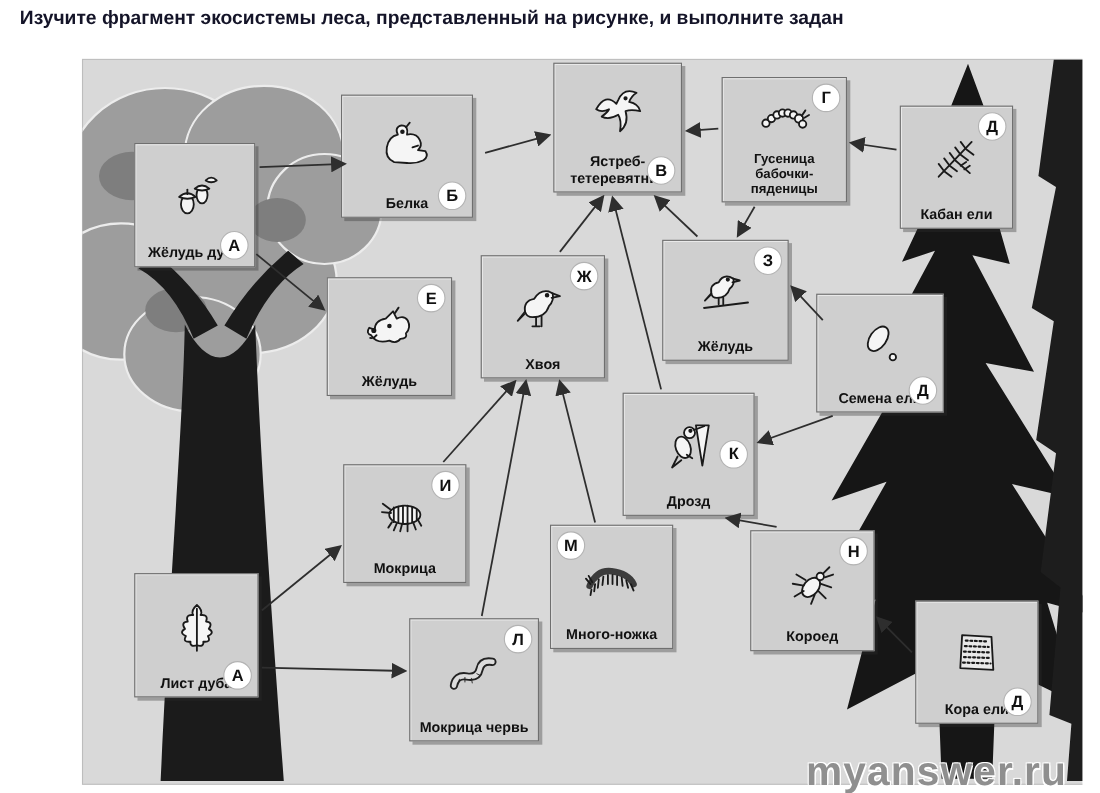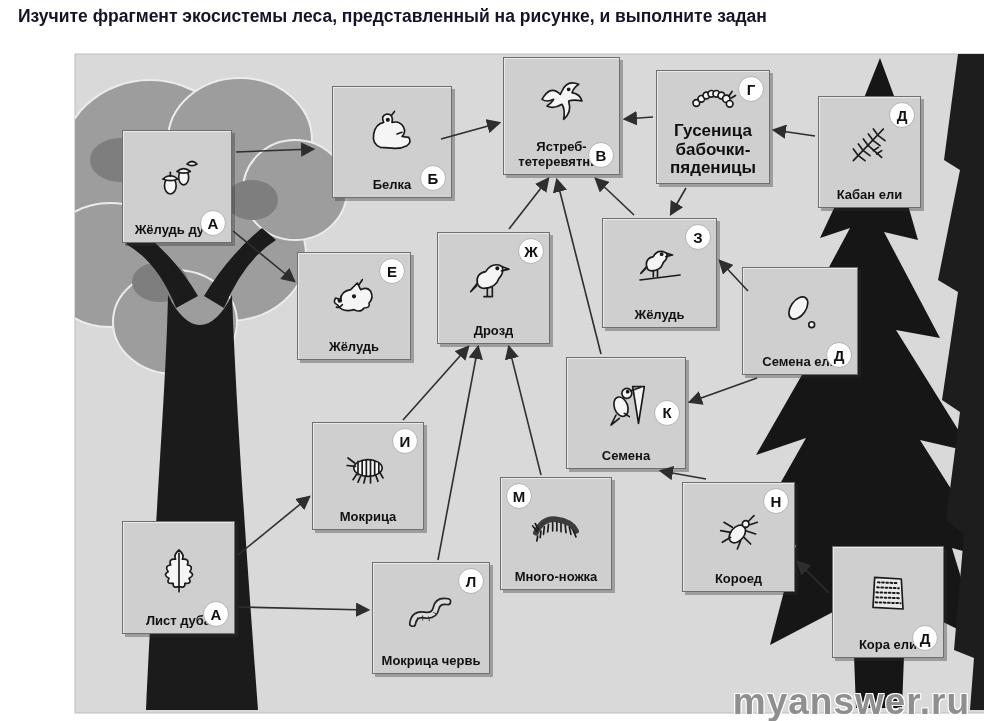--- a/index.html
+++ b/index.html
@@ -76,21 +76,21 @@
       <line x1="22" y1="22" x2="22" y2="27"></line>
           <ellipse cx="38" cy="28" rx="6" ry="9" fill="#f5f5f5"></ellipse>
       <path d="M30,21 Q38,14 46,21 Q38,25 30,21 Z" fill="#f5f5f5"></path>
           <path d="M42,12 Q48,6 54,12 Q48,16 42,12 Z" fill="#f5f5f5"></path>
     </svg>
       </div>
     <div class="label">Жёлудь дуба</div>
     <div class="badge br">А</div>
   </div>
 
-  <div class="node" style="left:332px;top:86px;width:120px;height:112px">
+  <div class="node" style="left:310px;top:86px;width:120px;height:112px">
     <div class="icon">
         <svg viewBox="0 0 60 60">
       <path d="M16,46 Q6,42 8,30 Q10,18 20,16 Q16,8 24,6 Q32,6 30,16 Q40,14 44,22 Q47,28 42,33 L50,34 Q54,40 48,44 Q40,48 30,47 Z" fill="#f5f5f5"></path>
       <circle cx="25" cy="13" r="1.5" fill="#1a1a1a"></circle>
           <path d="M29,8 L33,3"></path>
           <path d="M36,30 L42,28"></path>
     </svg>
       </div>
     <div class="label">Белка</div>
     <div class="badge br">Б</div>
@@ -116,21 +116,21 @@
             <circle cx="22" cy="27" r="4"></circle>
       <circle cx="28" cy="25" r="4"></circle>
             <circle cx="34" cy="25" r="4"></circle>
             <circle cx="40" cy="27" r="4"></circle>
       <circle cx="46" cy="31" r="4.5"></circle>
             <circle cx="50" cy="37" r="4"></circle>
           </g>
       <path d="M49,28 L53,22 M52,30 L57,27"></path>
     </svg>
       </div>
-    <div class="label" style="font-size:17px">Гусеница бабочки-пяденицы</div>
+    <div class="label" style="font-size:12px">Гусеница бабочки-пяденицы</div>
     <div class="badge tr">Г</div>
   </div>
 
   <div class="node" style="left:818px;top:96px;width:103px;height:112px">
     <div class="icon">
         <svg viewBox="0 0 60 60">
       <path d="M10,50 L46,12"></path>
           <path d="M28,32 L44,46"></path>
       <path d="M16,44 L10,36 M16,44 L24,50 M22,38 L16,30 M22,38 L30,44 M28,32 L22,24 M34,26 L28,18 M34,26 L42,32 M40,20 L34,12 M40,20 L48,26 M34,38 L40,34 M38,42 L44,38"></path>
     </svg>
@@ -155,21 +155,21 @@
   <div class="node" style="left:437px;top:232px;width:113px;height:112px">
     <div class="icon">
         <svg viewBox="0 0 60 60">
       <path d="M10,34 Q8,22 20,20 Q26,10 36,12 L40,14 Q42,22 36,28 Q32,40 18,40 Q12,40 10,34 Z" fill="#f5f5f5"></path>
       <path d="M10,34 L2,44 L9,37"></path>
           <path d="M40,14 L48,17 L39,19"></path>
       <circle cx="34" cy="16" r="1.5" fill="#1a1a1a"></circle>
       <path d="M22,40 L22,50 M28,39 L28,50 M18,50 L26,50"></path>
     </svg>
       </div>
-    <div class="label">Дрозд</div>
+    <div class="label">Хвоя</div>
     <div class="badge tr">Ж</div>
   </div>
 
   <div class="node" style="left:602px;top:218px;width:115px;height:110px">
     <div class="icon">
         <svg viewBox="0 0 60 60">
       <path d="M14,32 Q12,22 22,20 Q26,12 34,14 L38,16 Q40,22 34,27 Q31,37 20,37 Q15,37 14,32 Z" fill="#f5f5f5"></path>
       <path d="M14,32 L7,40 L13,34"></path>
           <path d="M38,16 L45,18 L37,20"></path>
       <circle cx="32" cy="17" r="1.3" fill="#1a1a1a"></circle>
@@ -209,21 +209,21 @@
     <div class="icon">
         <svg viewBox="0 0 60 60">
       <polygon points="38,8 52,8 45,52" fill="#f5f5f5"></polygon>
       <ellipse cx="24" cy="32" rx="8" ry="12" transform="rotate(-20 24 32)" fill="#f5f5f5"></ellipse>
       <circle cx="31" cy="16" r="6" fill="#f5f5f5"></circle>
       <path d="M36,13 L47,9"></path>
           <circle cx="32" cy="14" r="1.3" fill="#1a1a1a"></circle>
       <path d="M18,42 L12,54 L22,46 M28,40 L34,44"></path>
     </svg>
       </div>
-    <div class="label">Семена</div>
+    <div class="label">Дрозд</div>
     <div class="badge mr">К</div>
   </div>
 
   <div class="node" style="left:500px;top:477px;width:112px;height:113px">
     <div class="icon">
         <svg viewBox="0 0 60 60">
       <path d="M6,38 Q14,20 30,22 Q48,24 54,36" stroke="#3c3c3c" stroke-width="7"></path>
       <path d="M8,42 L7,48 M12,36 L11,44 M16,31 L15,40 M21,28 L20,37 M26,26 L26,36 M31,26 L31,36 M36,27 L36,37 M41,29 L42,38 M46,32 L48,40 M51,36 L54,43"></path>
       <path d="M7,36 L2,30 M9,34 L5,27"></path>
     </svg>

